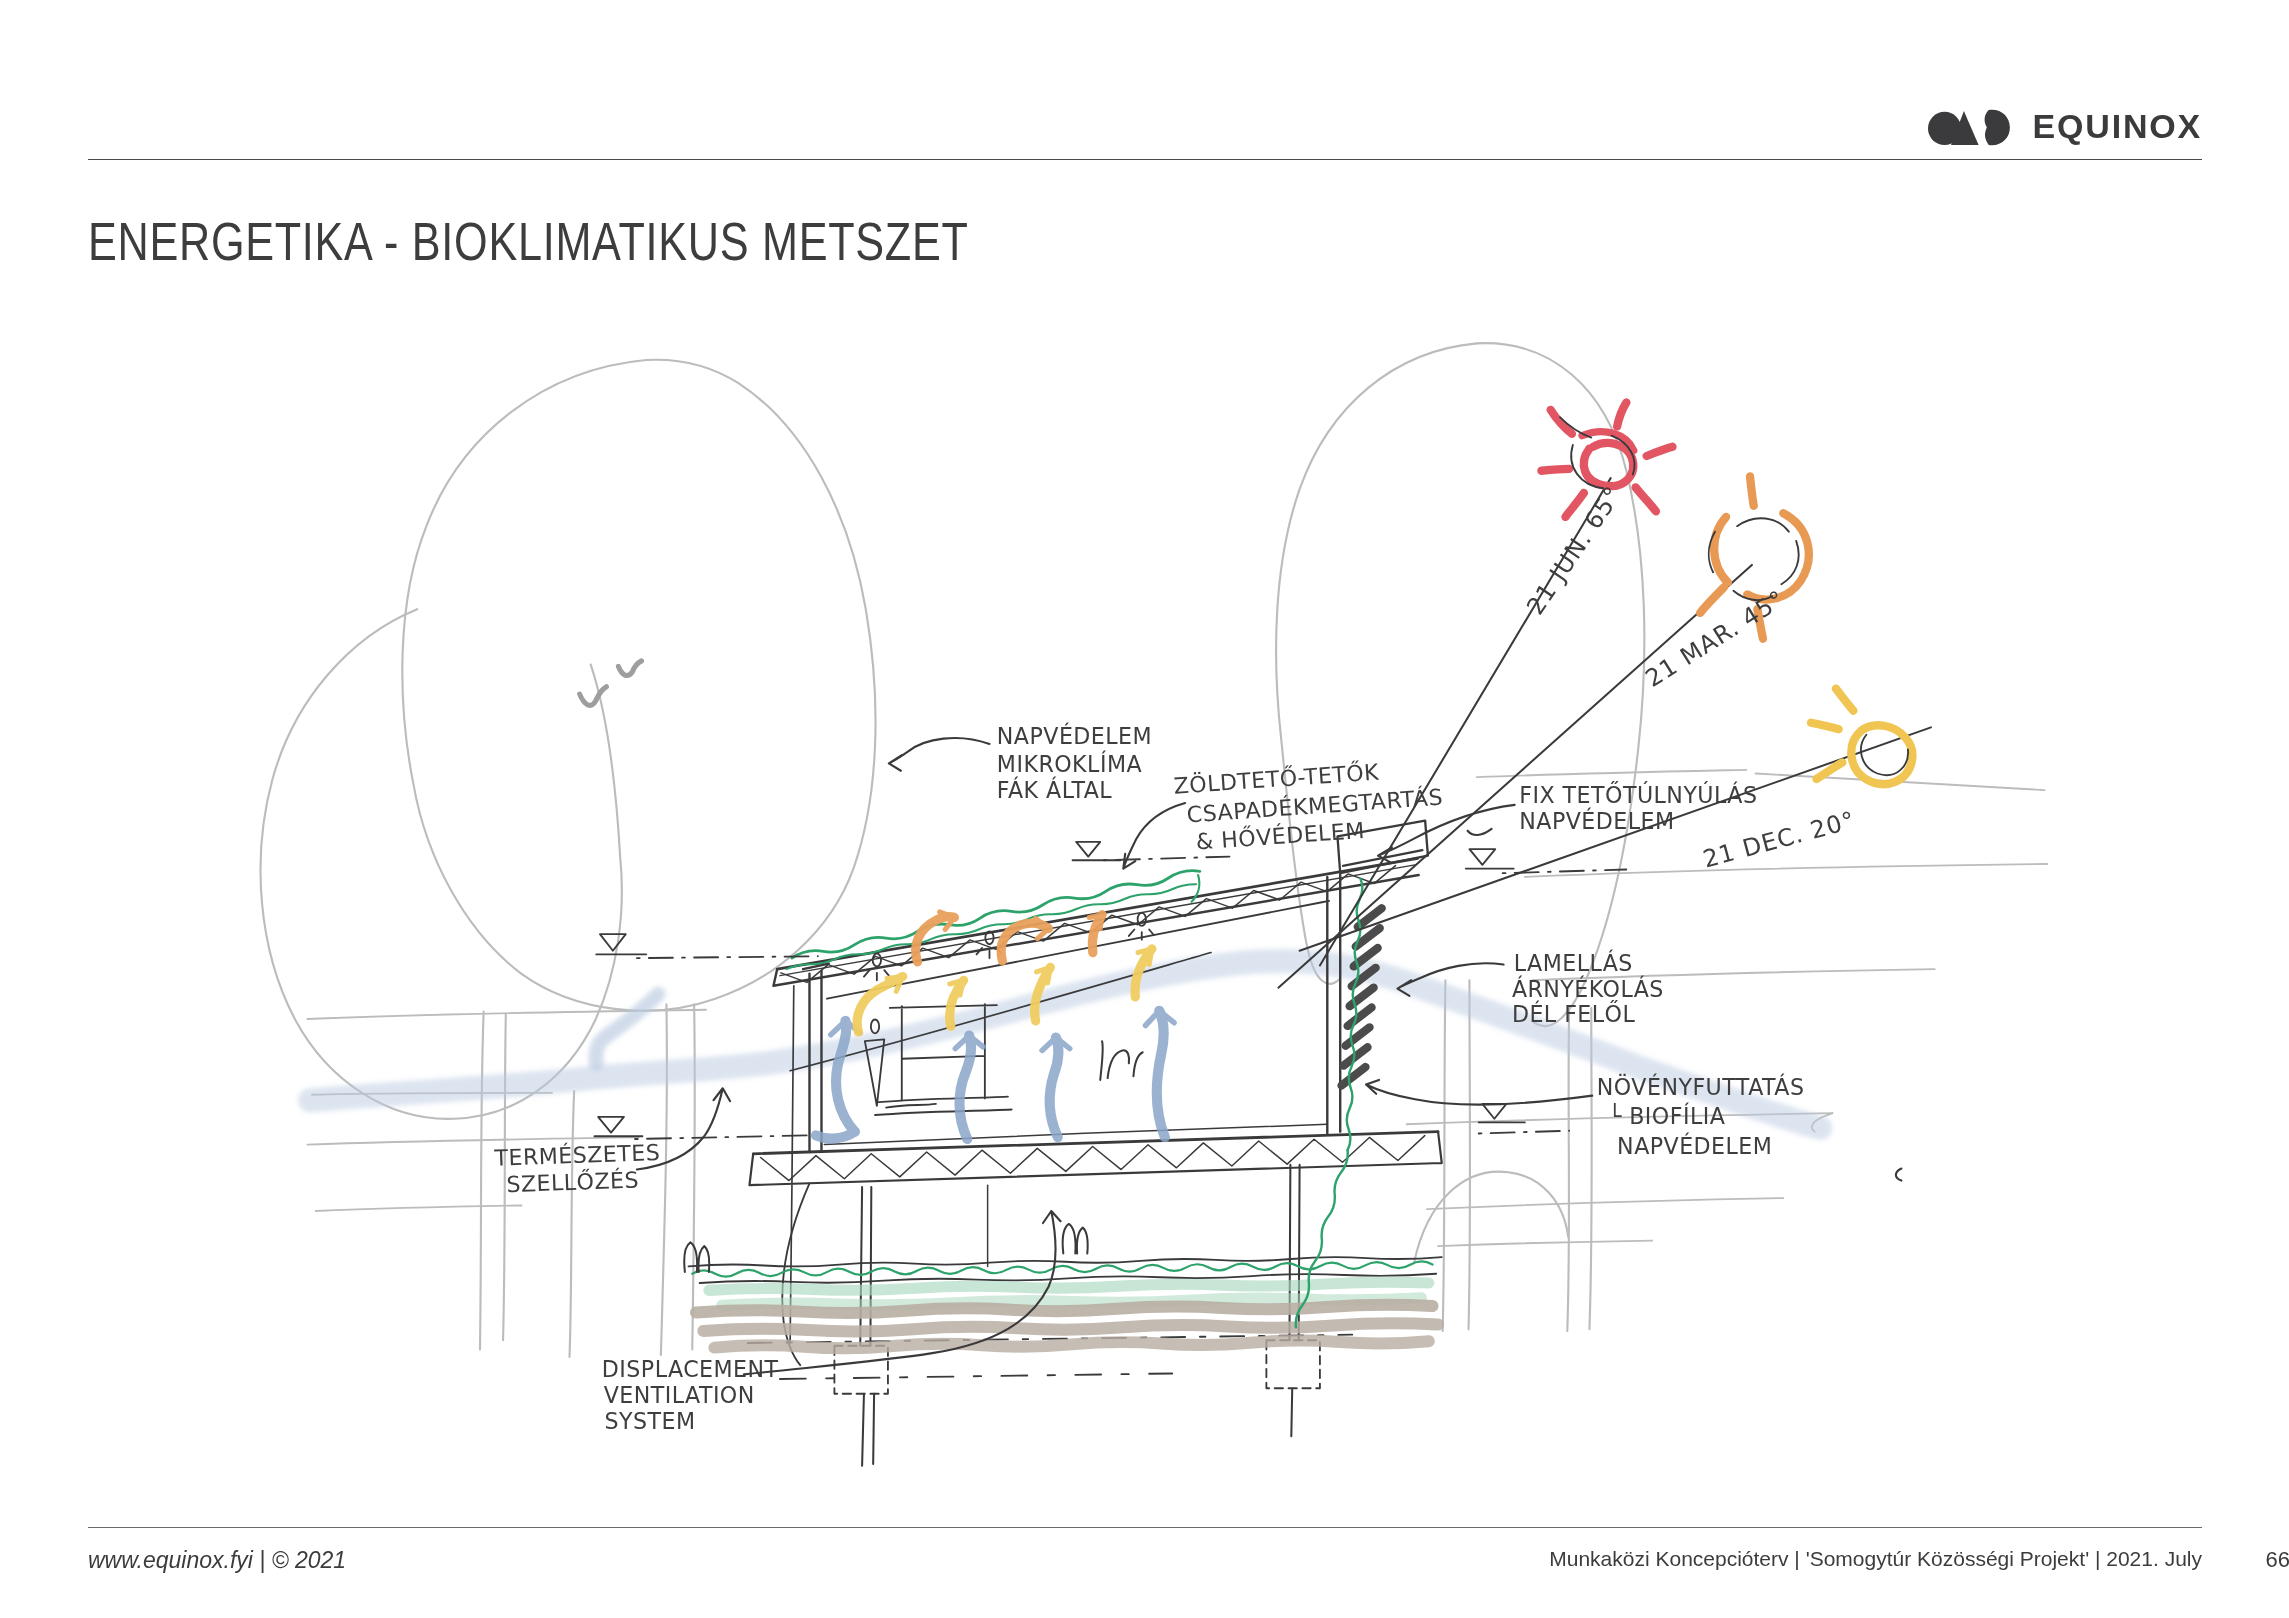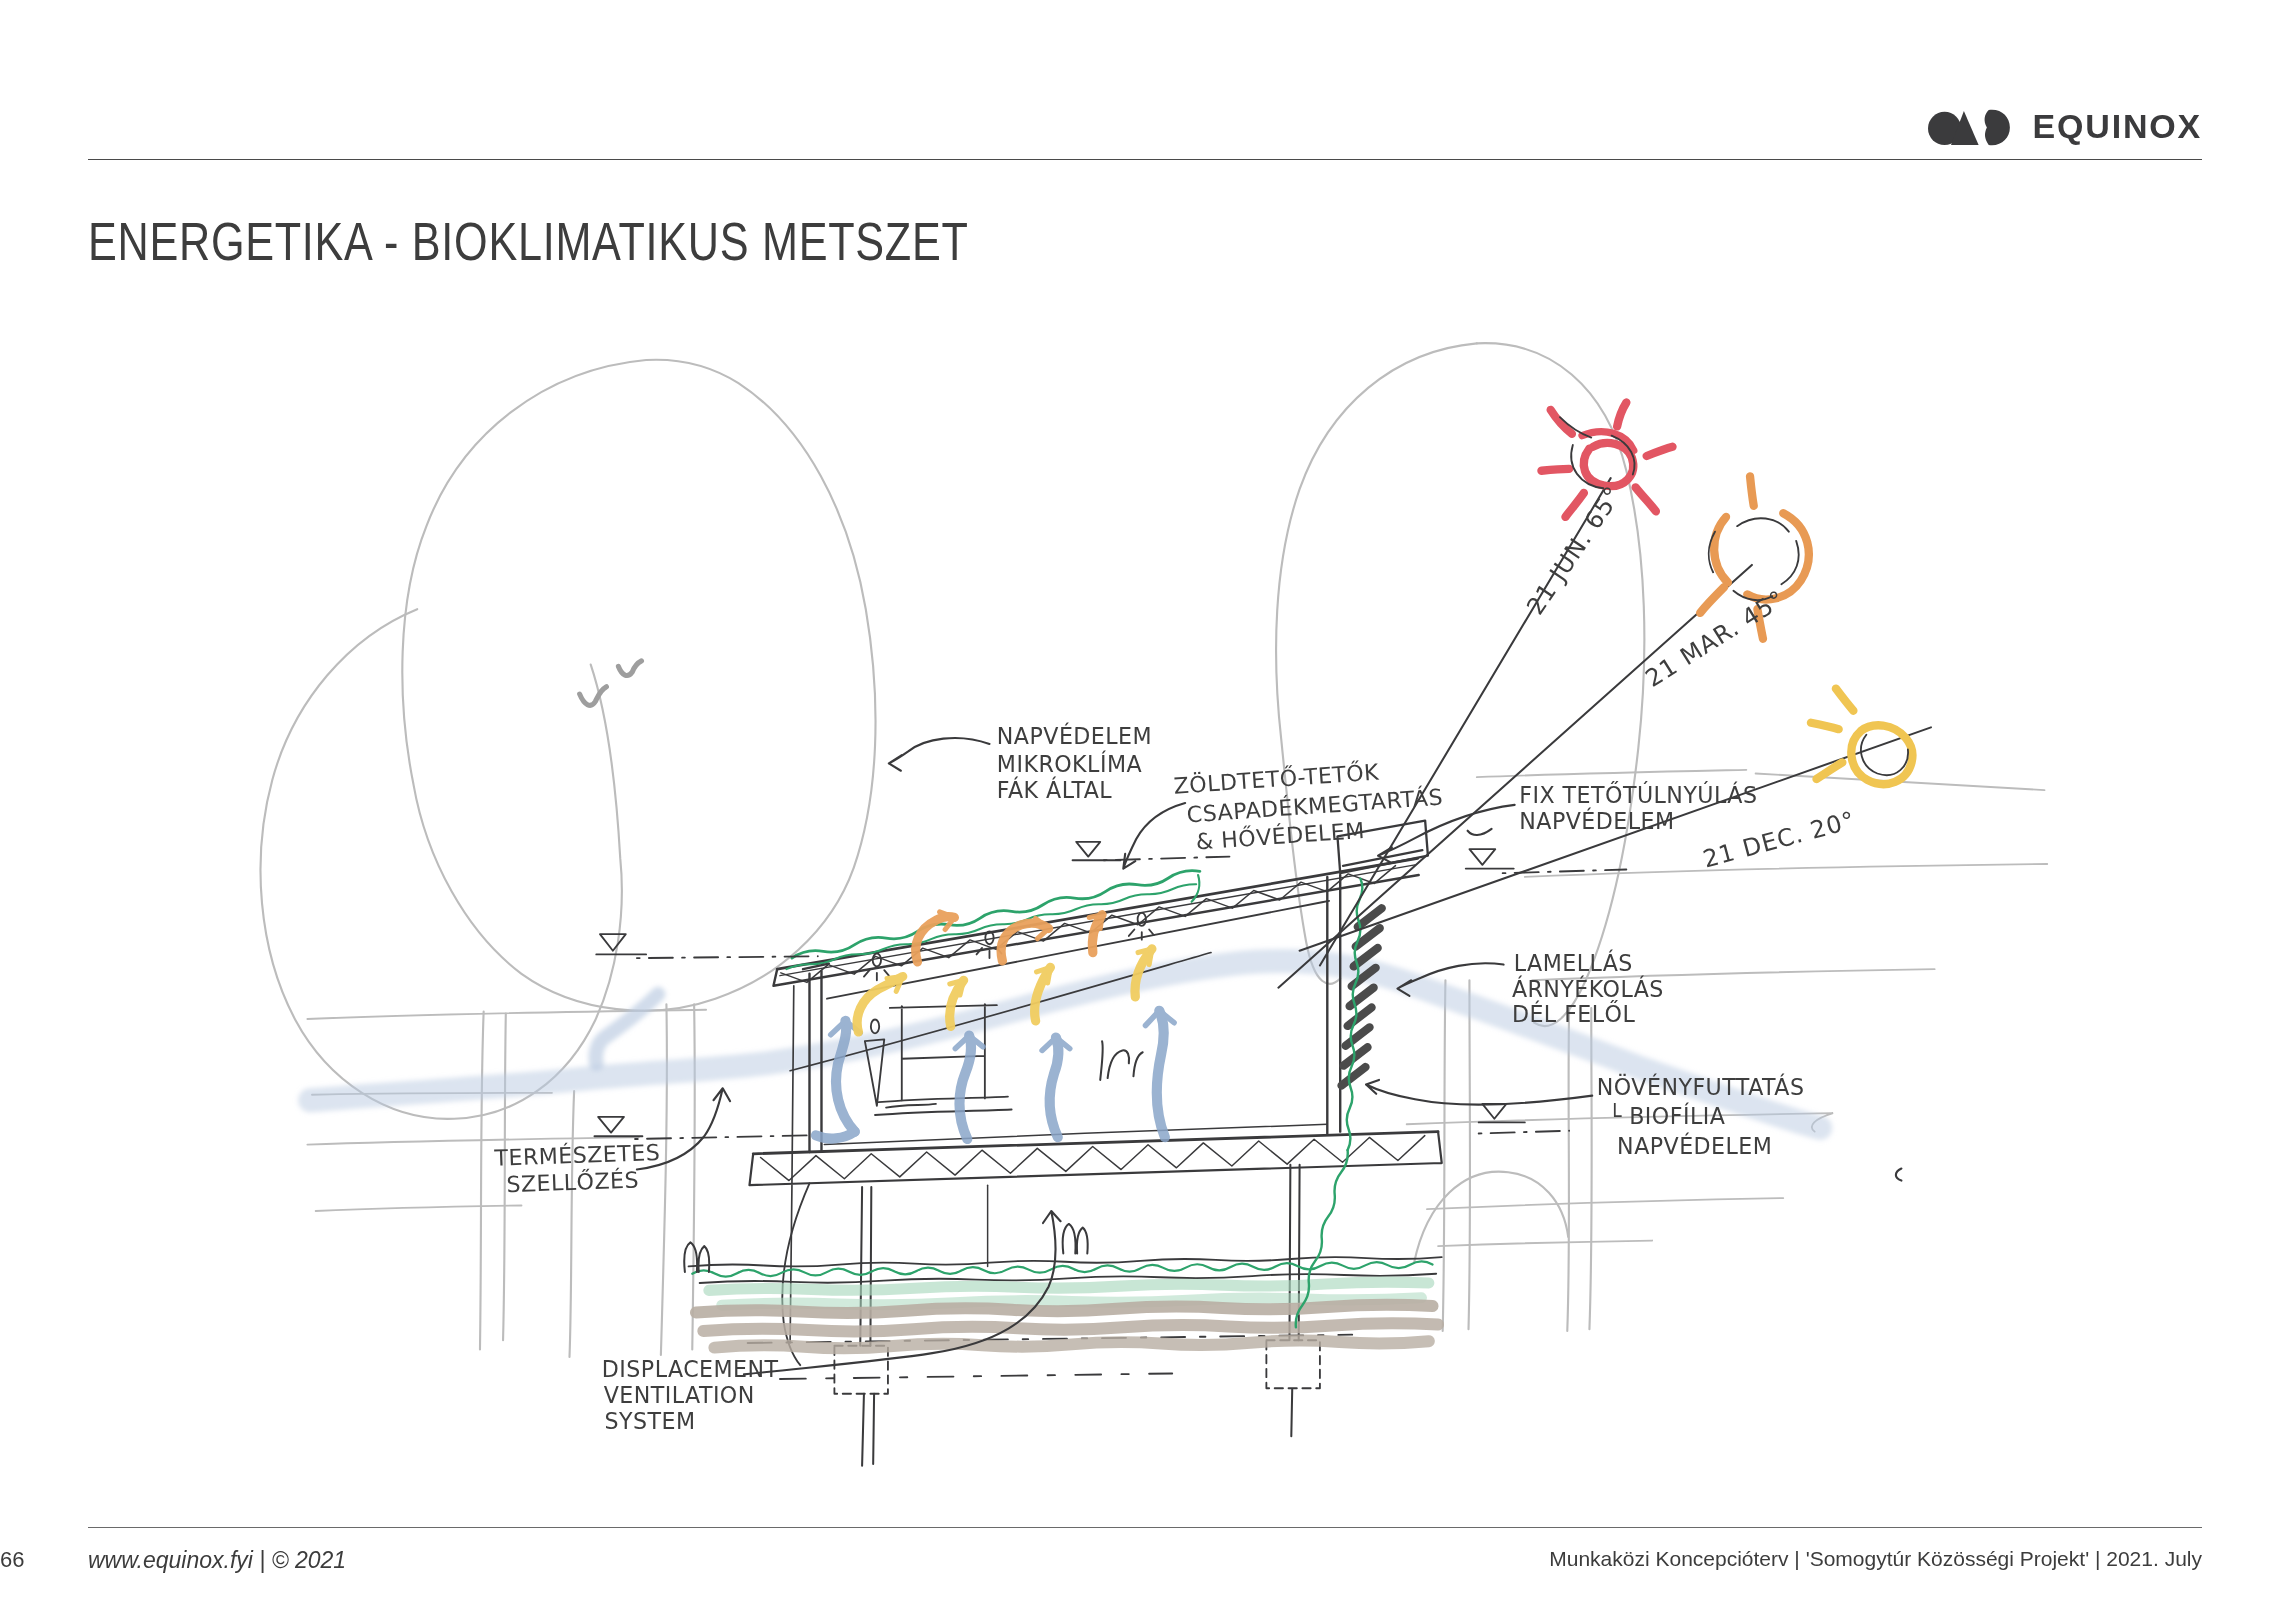--- a/index.html
+++ b/index.html
@@ -8,21 +8,21 @@
   .sketch-svg{position:absolute;left:0;top:0;z-index:1;}
   
   .brand{position:absolute;top:107px;right:88px;z-index:3;display:flex;align-items:flex-start;gap:13px;}
   .brand-name{font-size:34px;font-weight:bold;letter-spacing:1.8px;color:#3b3b3d;}
   .header-rule{position:absolute;left:88px;right:88px;top:159px;height:0;border-top:1.8px solid #4a4a4a;z-index:3;}
   .title{position:absolute;left:88px;top:210px;z-index:3;font-size:54px;color:#3d3d3d;
          letter-spacing:0.9px;transform:scaleX(0.80);transform-origin:left center;white-space:nowrap;}
   
   .footer-rule{position:absolute;left:88px;right:88px;top:1527px;height:0;border-top:1.4px solid #6a6a6a;z-index:3;}
   .footer-left{position:absolute;left:88px;top:1547px;font-size:23px;color:#3c3c3c;z-index:3;font-style:italic;}
-  .footer-center{position:absolute;left:0;right:0;top:1547px;text-align:left;font-size:22px;color:#3c3c3c;z-index:3;}
+  .footer-center{position:absolute;left:0;right:0;top:1547px;text-align:right;font-size:22px;color:#3c3c3c;z-index:3;}
   .footer-right{position:absolute;right:88px;top:1547px;font-size:21px;color:#3c3c3c;z-index:3;}
   
   .ink{stroke:var(--c-ink);fill:none;stroke-linecap:round;stroke-linejoin:round;}
   .faint{stroke:var(--c-tree);fill:none;stroke-linecap:round;}
   .green{stroke:var(--c-green);fill:none;stroke-linecap:round;}
   .gsoft{stroke:var(--c-green-soft);fill:none;stroke-linecap:round;}
   .soil{stroke:var(--c-soil);fill:none;stroke-linecap:round;}
   .ablue{stroke:var(--c-air-cool);fill:none;stroke-linecap:round;}
   .aband{stroke:var(--c-air-cool-soft);fill:none;stroke-linecap:round;}
   .awarm{stroke:var(--c-air-warm);fill:none;stroke-linecap:round;}

